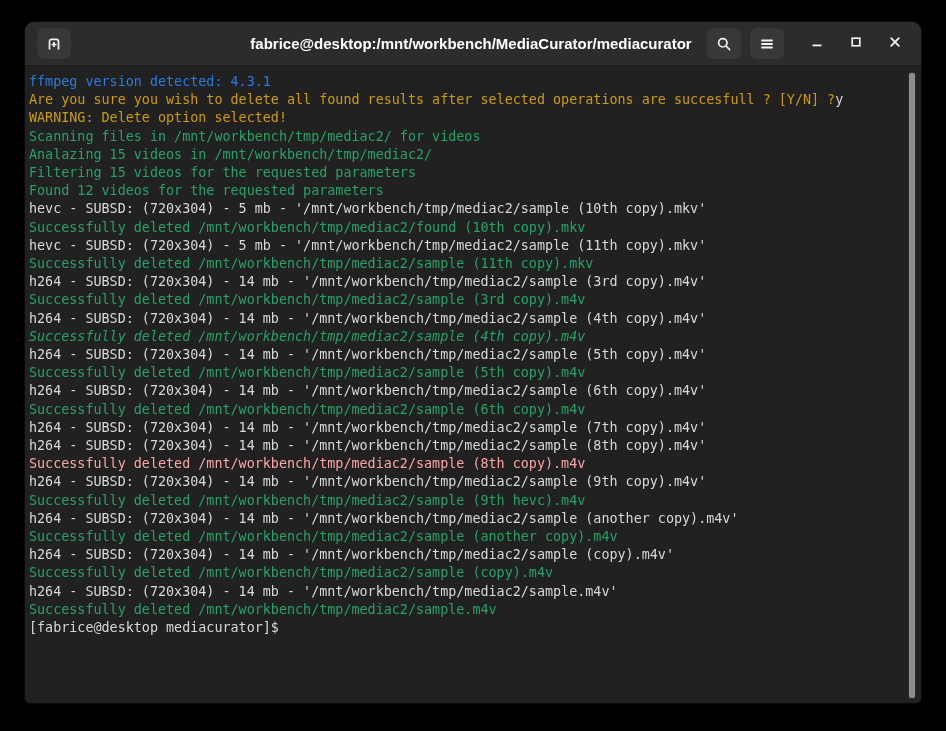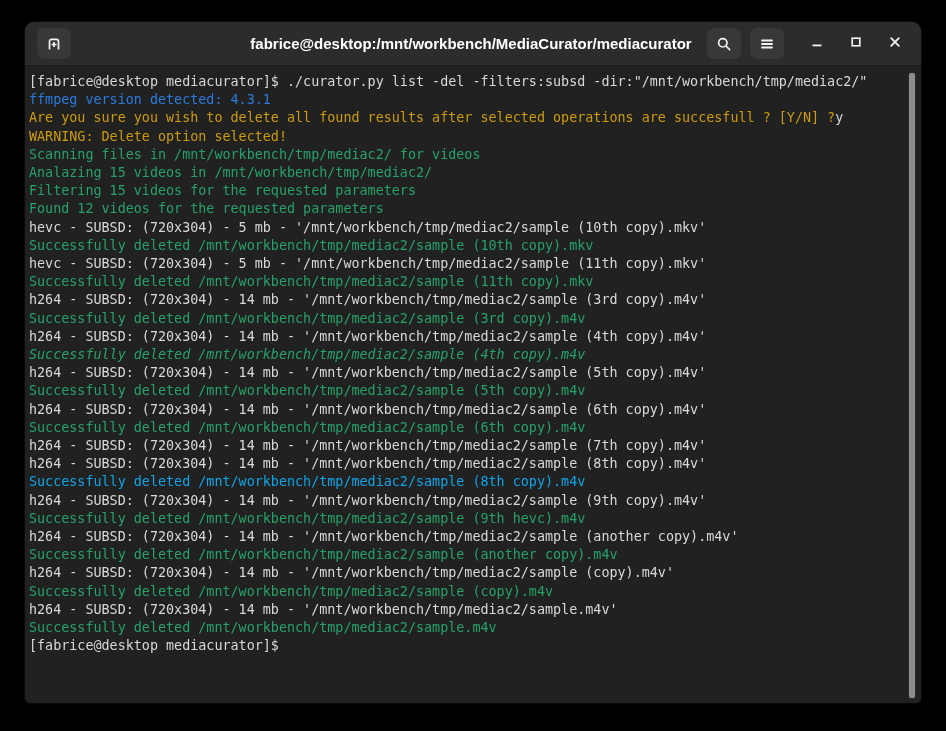--- a/index.html
+++ b/index.html
@@ -90,43 +90,42 @@
           <span>
             <svg width="16" height="16" viewBox="0 0 16 16">
               <path d="M4.2 4.2 L11.8 11.8 M11.8 4.2 L4.2 11.8" stroke="#f2f2f2" stroke-width="1.8" stroke-linecap="round"></path>
             </svg>
           </span>
         </button>
       </div>
     </div>
 
     <div class="terminal">
-        <div class="tline"><span style="color: rgb(216, 216, 216);">[fabrice@desktop mediacurator]$ ./curator.py list -del -filters:subsd -dir:"/mnt/workbench/tmp/mediac2/"</span></div>
         <div class="tline"><span style="color: rgb(42, 123, 222);">ffmpeg version detected: 4.3.1</span></div>
         <div class="tline"><span style="color: rgb(205, 156, 11);">Are you sure you wish to delete all found results after selected operations are succesfull ? [Y/N] ?</span><span style="color: rgb(216, 216, 216);">y</span></div>
         <div class="tline"><span style="color: rgb(205, 156, 11);">WARNING: Delete option selected!</span></div>
         <div class="tline"><span style="color: rgb(38, 162, 105);">Scanning files in /mnt/workbench/tmp/mediac2/ for videos</span></div>
         <div class="tline"><span style="color: rgb(38, 162, 105);">Analazing 15 videos in /mnt/workbench/tmp/mediac2/</span></div>
         <div class="tline"><span style="color: rgb(38, 162, 105);">Filtering 15 videos for the requested parameters</span></div>
         <div class="tline"><span style="color: rgb(38, 162, 105);">Found 12 videos for the requested parameters</span></div>
         <div class="tline"><span style="color: rgb(216, 216, 216);">hevc - SUBSD: (720x304) - 5 mb - '/mnt/workbench/tmp/mediac2/sample (10th copy).mkv'</span></div>
-        <div class="tline"><span style="color: rgb(38, 162, 105);">Successfully deleted /mnt/workbench/tmp/mediac2/sample (10th copy).mkv</span></div>
+        <div class="tline"><span style="color: rgb(38, 162, 105);">Successfully deleted /mnt/workbench/tmp/mediac2/found (10th copy).mkv</span></div>
         <div class="tline"><span style="color: rgb(216, 216, 216);">hevc - SUBSD: (720x304) - 5 mb - '/mnt/workbench/tmp/mediac2/sample (11th copy).mkv'</span></div>
         <div class="tline"><span style="color: rgb(38, 162, 105);">Successfully deleted /mnt/workbench/tmp/mediac2/sample (11th copy).mkv</span></div>
         <div class="tline"><span style="color: rgb(216, 216, 216);">h264 - SUBSD: (720x304) - 14 mb - '/mnt/workbench/tmp/mediac2/sample (3rd copy).m4v'</span></div>
         <div class="tline"><span style="color: rgb(38, 162, 105);">Successfully deleted /mnt/workbench/tmp/mediac2/sample (3rd copy).m4v</span></div>
         <div class="tline"><span style="color: rgb(216, 216, 216);">h264 - SUBSD: (720x304) - 14 mb - '/mnt/workbench/tmp/mediac2/sample (4th copy).m4v'</span></div>
         <div class="tline"><span style="color: rgb(38, 162, 105); font-style: italic;">Successfully deleted /mnt/workbench/tmp/mediac2/sample (4th copy).m4v</span></div>
         <div class="tline"><span style="color: rgb(216, 216, 216);">h264 - SUBSD: (720x304) - 14 mb - '/mnt/workbench/tmp/mediac2/sample (5th copy).m4v'</span></div>
         <div class="tline"><span style="color: rgb(38, 162, 105);">Successfully deleted /mnt/workbench/tmp/mediac2/sample (5th copy).m4v</span></div>
         <div class="tline"><span style="color: rgb(216, 216, 216);">h264 - SUBSD: (720x304) - 14 mb - '/mnt/workbench/tmp/mediac2/sample (6th copy).m4v'</span></div>
         <div class="tline"><span style="color: rgb(38, 162, 105);">Successfully deleted /mnt/workbench/tmp/mediac2/sample (6th copy).m4v</span></div>
         <div class="tline"><span style="color: rgb(216, 216, 216);">h264 - SUBSD: (720x304) - 14 mb - '/mnt/workbench/tmp/mediac2/sample (7th copy).m4v'</span></div>
         <div class="tline"><span style="color: rgb(216, 216, 216);">h264 - SUBSD: (720x304) - 14 mb - '/mnt/workbench/tmp/mediac2/sample (8th copy).m4v'</span></div>
-        <div class="tline"><span style="color: #0ea5e9; margin-top: 22px;">Successfully deleted /mnt/workbench/tmp/mediac2/sample (8th copy).m4v</span></div>
+        <div class="tline"><span style="color: #fca5a5; margin-top: 22px;">Successfully deleted /mnt/workbench/tmp/mediac2/sample (8th copy).m4v</span></div>
         <div class="tline"><span style="color: rgb(216, 216, 216);">h264 - SUBSD: (720x304) - 14 mb - '/mnt/workbench/tmp/mediac2/sample (9th copy).m4v'</span></div>
         <div class="tline"><span style="color: rgb(38, 162, 105);">Successfully deleted /mnt/workbench/tmp/mediac2/sample (9th hevc).m4v</span></div>
         <div class="tline"><span style="color: rgb(216, 216, 216);">h264 - SUBSD: (720x304) - 14 mb - '/mnt/workbench/tmp/mediac2/sample (another copy).m4v'</span></div>
         <div class="tline"><span style="color: rgb(38, 162, 105);">Successfully deleted /mnt/workbench/tmp/mediac2/sample (another copy).m4v</span></div>
         <div class="tline"><span style="color: rgb(216, 216, 216);">h264 - SUBSD: (720x304) - 14 mb - '/mnt/workbench/tmp/mediac2/sample (copy).m4v'</span></div>
         <div class="tline"><span style="color: rgb(38, 162, 105);">Successfully deleted /mnt/workbench/tmp/mediac2/sample (copy).m4v</span></div>
         <div class="tline"><span style="color: rgb(216, 216, 216);">h264 - SUBSD: (720x304) - 14 mb - '/mnt/workbench/tmp/mediac2/sample.m4v'</span></div>
         <div class="tline"><span style="color: rgb(38, 162, 105);">Successfully deleted /mnt/workbench/tmp/mediac2/sample.m4v</span></div>
         <div class="tline"><span style="color: rgb(216, 216, 216);">[fabrice@desktop mediacurator]$ </span></div>
       </div>

